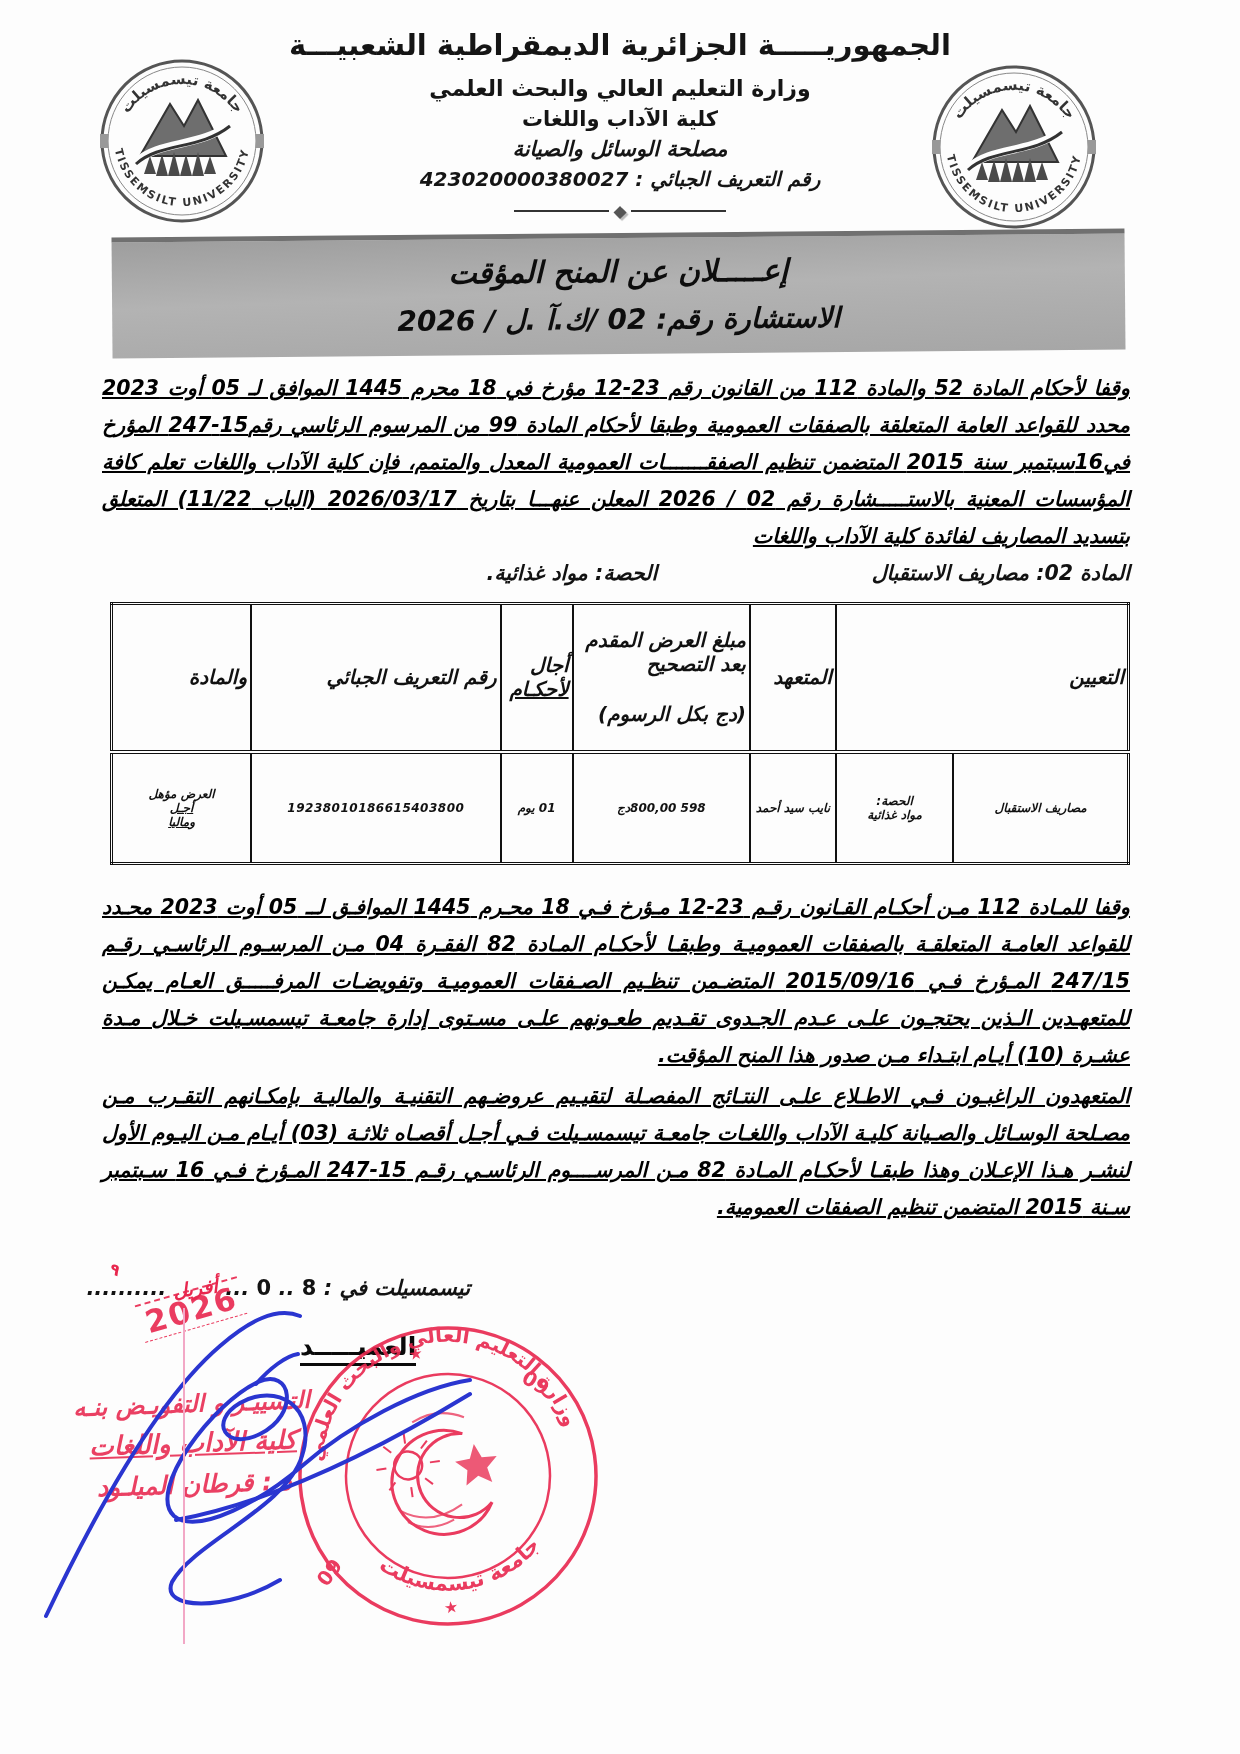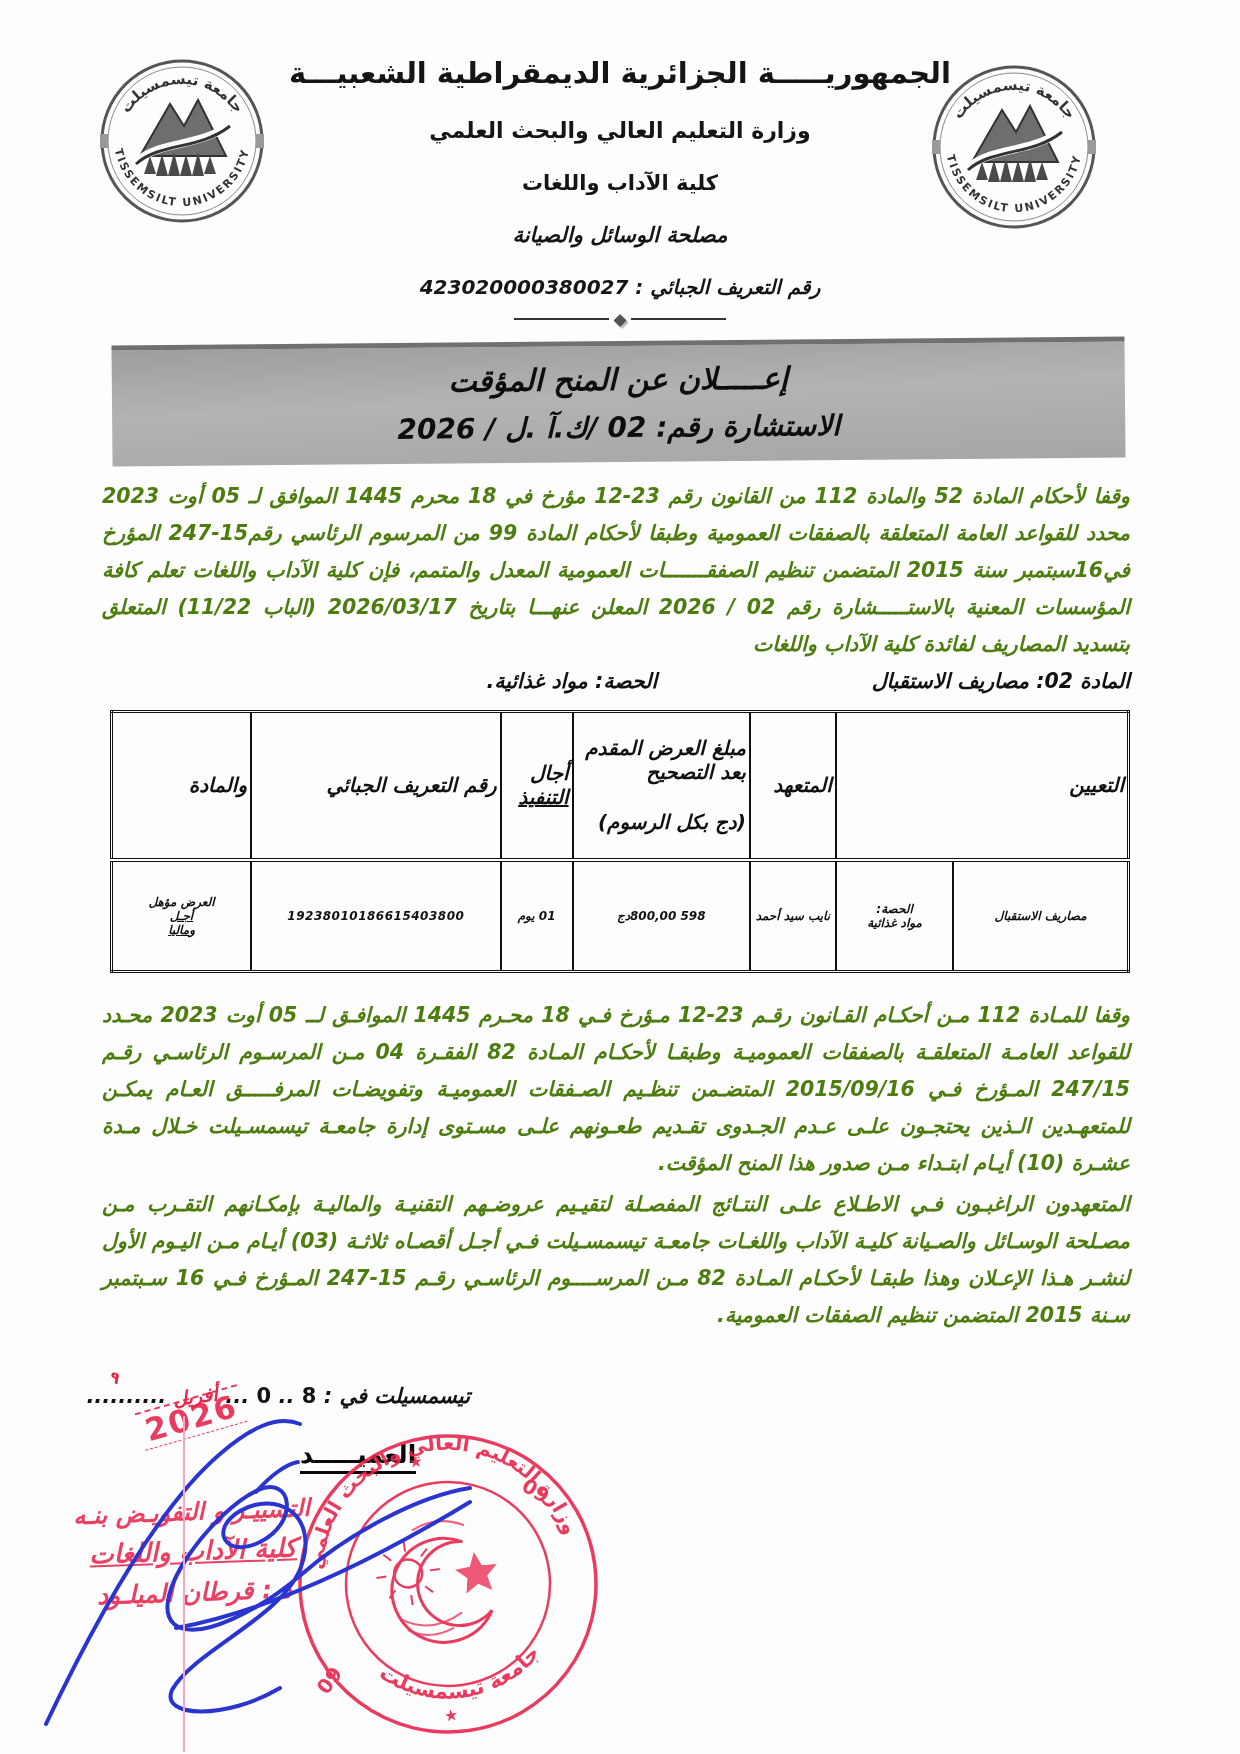--- a/index.html
+++ b/index.html
@@ -5,21 +5,21 @@
   * { margin:0; padding:0; box-sizing:border-box; }
   html,body { background:#777; }
   .page {
     position:relative; width:1240px; height:1754px; margin:0 auto;
     background:#fdfdfd; overflow:hidden;
     font-family:"DejaVu Sans", sans-serif; color:#121212;
     direction:rtl;
   }
   
   .hdr { padding-top:28px; text-align:center; direction:rtl; }
-  .hdr-line { font-weight:bold; color:#151515;margin-top:28px; }
+  .hdr-line { font-weight:bold; color:#151515; }
   .hdr-country  { font-size:29px; letter-spacing:0px; margin-bottom:14px; }
   .hdr-ministry { font-size:22px; margin-bottom:6px; }
   .hdr-univ     { font-size:22px; margin-bottom:6px; }
   .hdr-fac      { font-size:21px; margin-bottom:6px; }
   .hdr-serv     { font-size:21px; margin-bottom:6px; font-style:italic; }
   .hdr-tax      { font-size:20px; font-style:italic; }
   .logo { position:absolute; width:172px; height:178px; }
   .logo-left  { left:96px;  top:52px; }
   .logo-right { left:928px; top:58px; }
   
@@ -32,21 +32,21 @@
     background:linear-gradient(178deg,#9e9e9e 0%, #b3b3b3 45%, #a6a6a6 100%);
     border-top:5px solid #707070; transform:rotate(-0.5deg);
     text-align:center;
   }
   .banner-title { font-size:30px; font-weight:bold; font-style:italic; color:#0d0d0d; margin-bottom:14px; }
   .banner-sub   { font-size:28px; font-weight:bold; font-style:italic; color:#0d0d0d; }
   
   .content { margin:0 110px 0 102px; }
   .para {
     direction:rtl; text-align:justify; text-justify:inter-word;
-    font-size:20.5px; line-height:37px; font-weight:bold; font-style:italic; color:#4d7c0f;
+    font-size:20.5px; line-height:37px; font-weight:bold; font-style:italic; color:#000000;text-decoration:underline;
   }
   .p1 { margin-top:16px; }
   .article-row { display:flex; direction:rtl; font-size:20.5px; line-height:37px; font-weight:bold; font-style:italic; }
   .article-row .art { width:46%; }
   .p-intro { text-indent:22px; }
   
   table.offer {
     width:1020px; margin-top:10px; border-collapse:collapse; direction:rtl;
     border:3px double #111;
   }
@@ -193,21 +193,21 @@
           <th colspan="2">التعيين</th>
           <th>المتعهد</th>
           <th>
             <span>مبلغ العرض المقدم</span><br>
             <span>بعد التصحيح</span>
             <span class="small-gap"></span>
             <span>(دج بكل الرسوم)</span>
           </th>
           <th>
             <span>أجال</span><br>
-            <span class="u">التنفيذ</span>
+            <span class="u">لأحكـام</span>
           </th>
           <th>رقم التعريف الجبائي</th>
           <th>والمادة</th>
         </tr>
       </thead>
       <tbody>
         <tr>
           <td>مصاريف الاستقبال</td>
           <td>
             <span>الحصة:</span><br>

